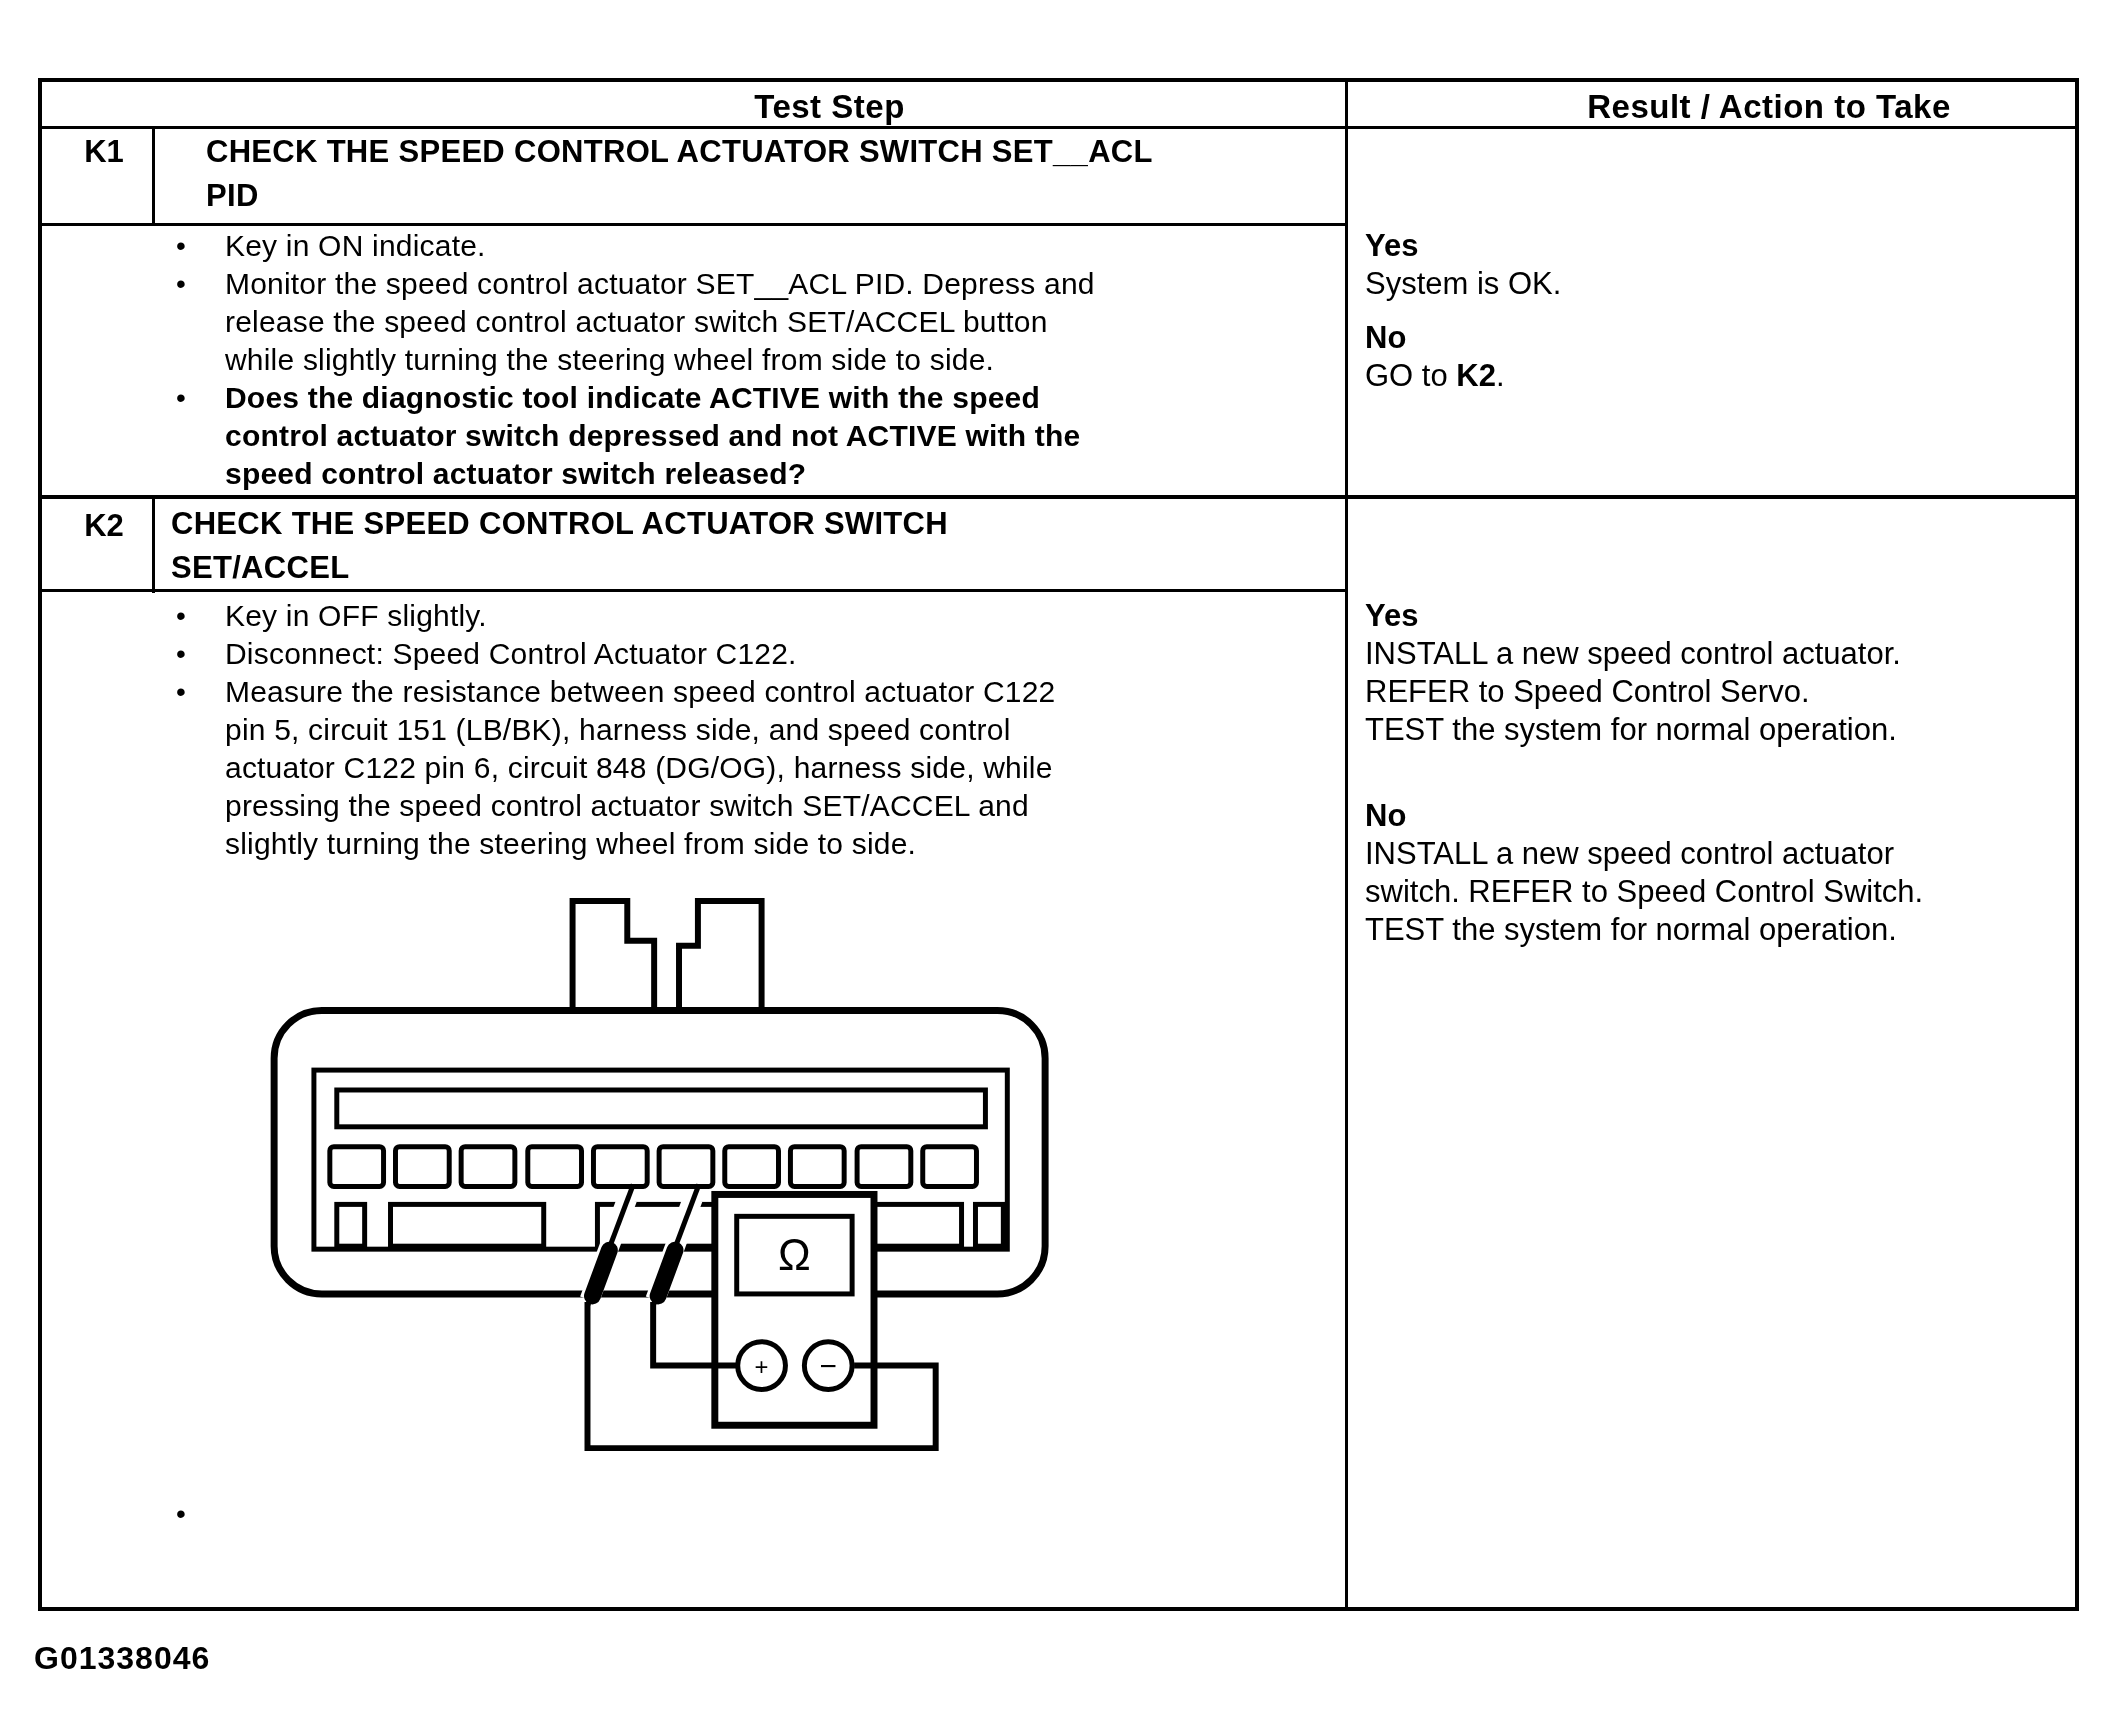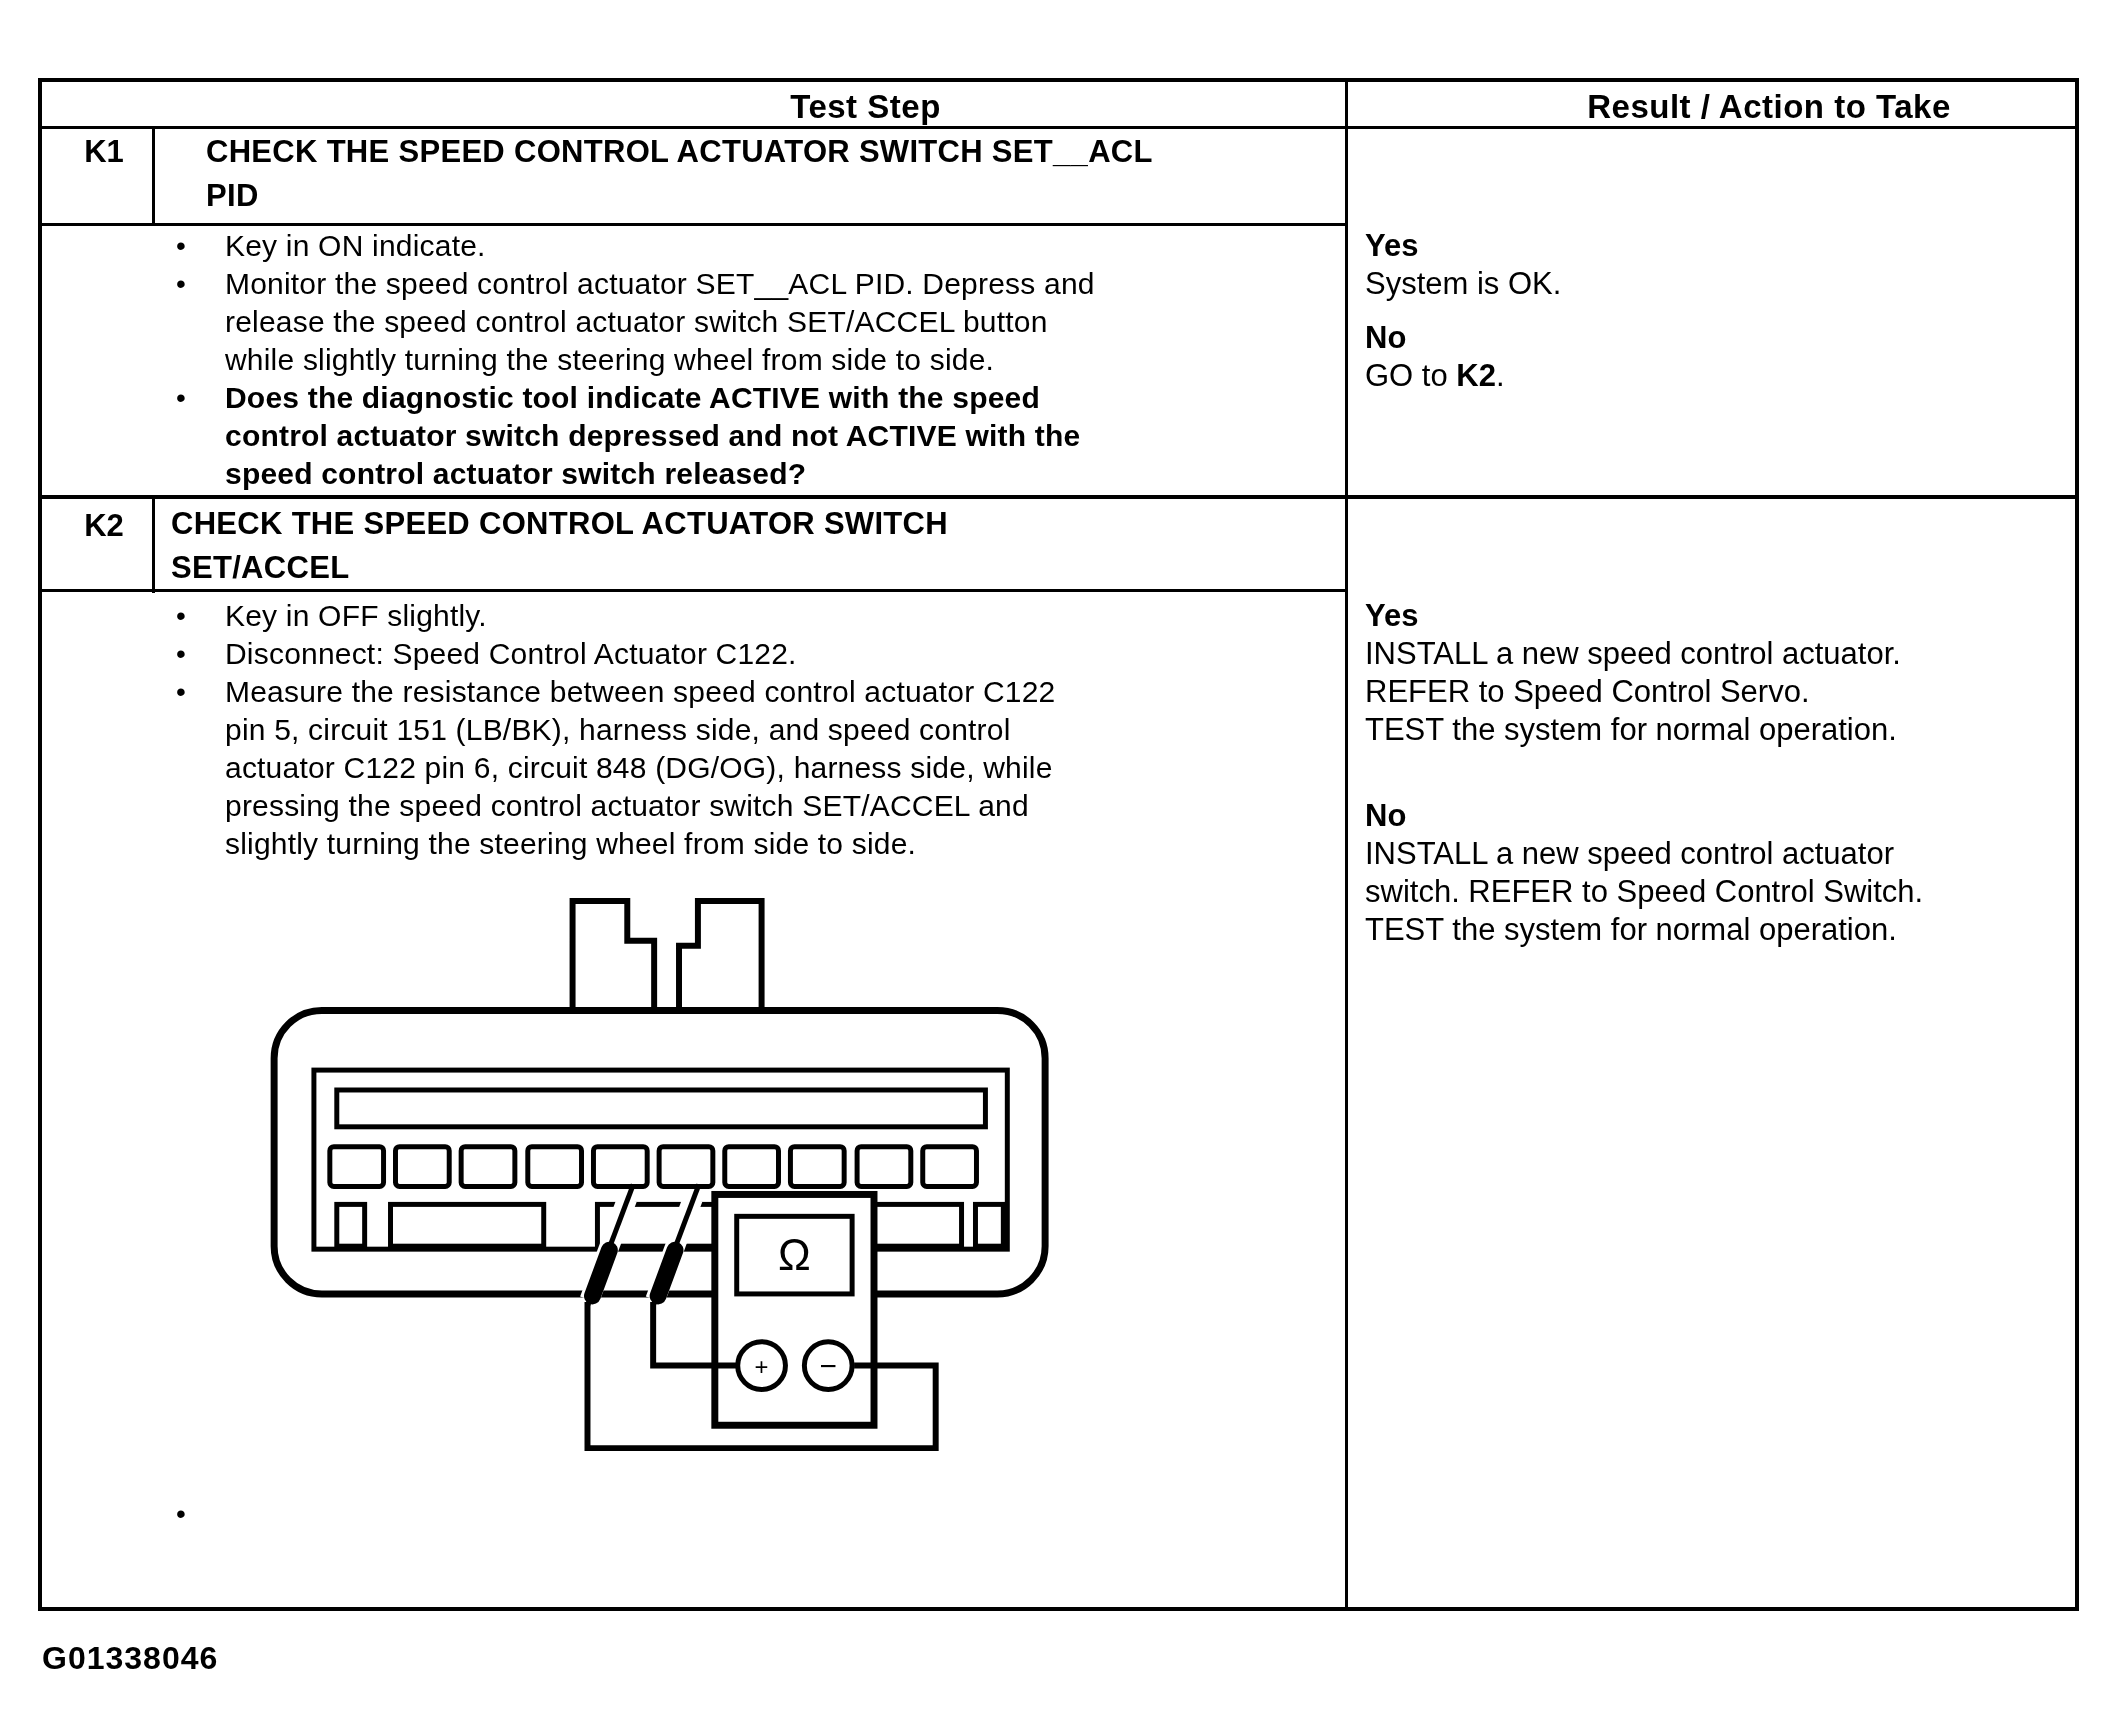--- a/index.html
+++ b/index.html
@@ -30,41 +30,41 @@
   .bullet{display:flex;}
   .dot{width:49px;flex:0 0 49px;font-size:28px;line-height:38px;}
   .btext{font-size:30px;line-height:38px;white-space:pre-line;letter-spacing:0.2px;}
   .bold{font-weight:bold;}
   .question{position:absolute;left:134px;width:1174px;}
   .question .btext{line-height:37px;}
   .result{position:absolute;left:1323px;width:697px;font-size:31px;line-height:38px;}
   .rlabel{font-weight:bold;}
   .rtext{white-space:pre-line;}
   .figid{
-    position:absolute;left:42px;top:1640px;font-size:32px;font-weight:bold;
+    position:absolute;left:34px;top:1640px;font-size:32px;font-weight:bold;
     letter-spacing:1px;
   }
   .diagram{position:absolute;left:227px;top:814px;width:826px;height:577px;}
   svg{display:block;}
 </style>
 </head>
 <body>
 
 <div class="page">
   <div class="table">
 
     <div class="vline" style="left:1303px;top:0;height:100%;"></div>
     <div class="hline" style="left:0;top:44px;width:100%;"></div>
     <div class="hline" style="left:0;top:141px;width:1303px;"></div>
     <div class="vline" style="left:110px;top:44px;height:100px;"></div>
     <div class="hline" style="left:0;top:413px;width:100%;height:4px;"></div>
     <div class="hline" style="left:0;top:507px;width:1303px;"></div>
     <div class="vline" style="left:110px;top:417px;height:94px;"></div>
 
-    <div class="hdr" style="left:0;width:1575px;padding-left:36px;">Test Step</div>
+    <div class="hdr" style="left:0;width:1575px;">Test Step</div>
     <div class="hdr" style="left:1303px;width:848px;">Result / Action to Take</div>
 
     <div class="idcell" style="left:0;top:52px;">K1</div>
     <div class="rowtitle" style="top:48px;margin-left:35px;">CHECK THE SPEED CONTROL ACTUATOR SWITCH SET__ACL
 PID</div>
 
     <div class="steps" style="top:145px;">
       <div class="bullet">
         <span class="dot">•</span>
         <div class="btext">Key in ON indicate.</div>

